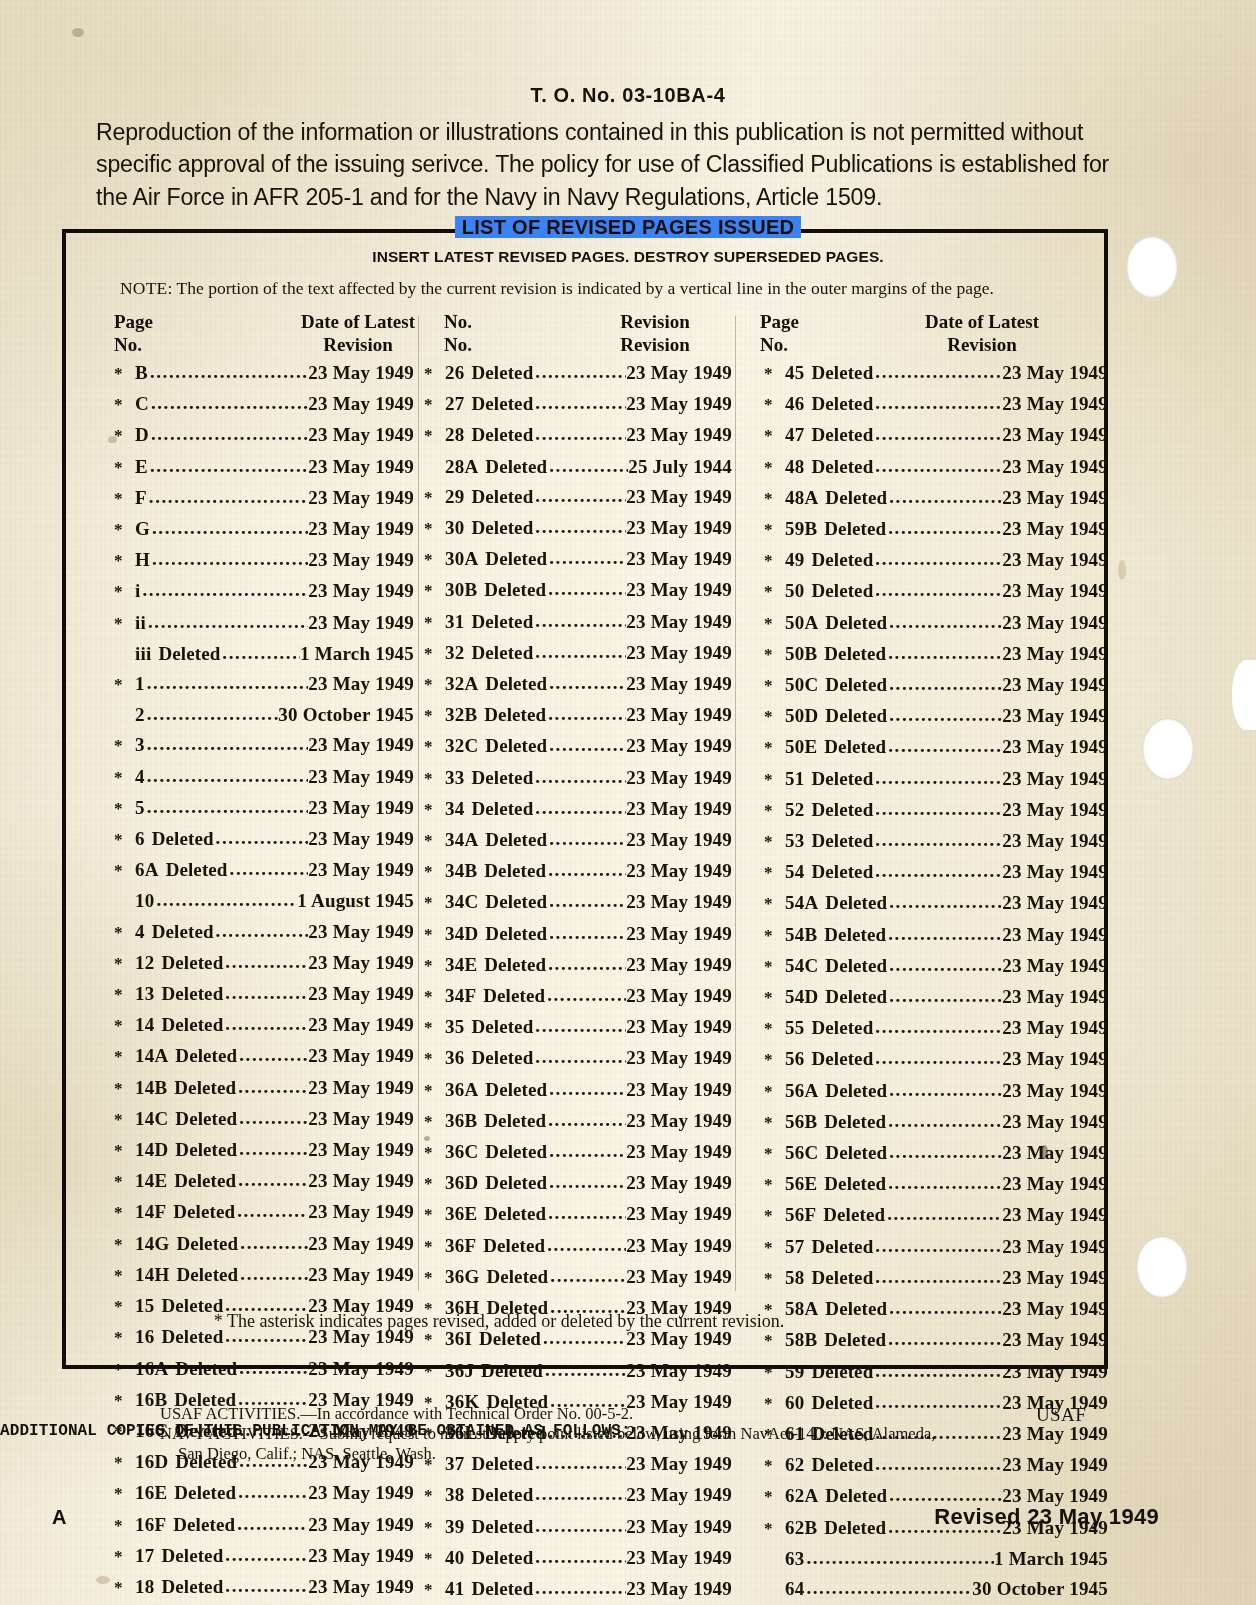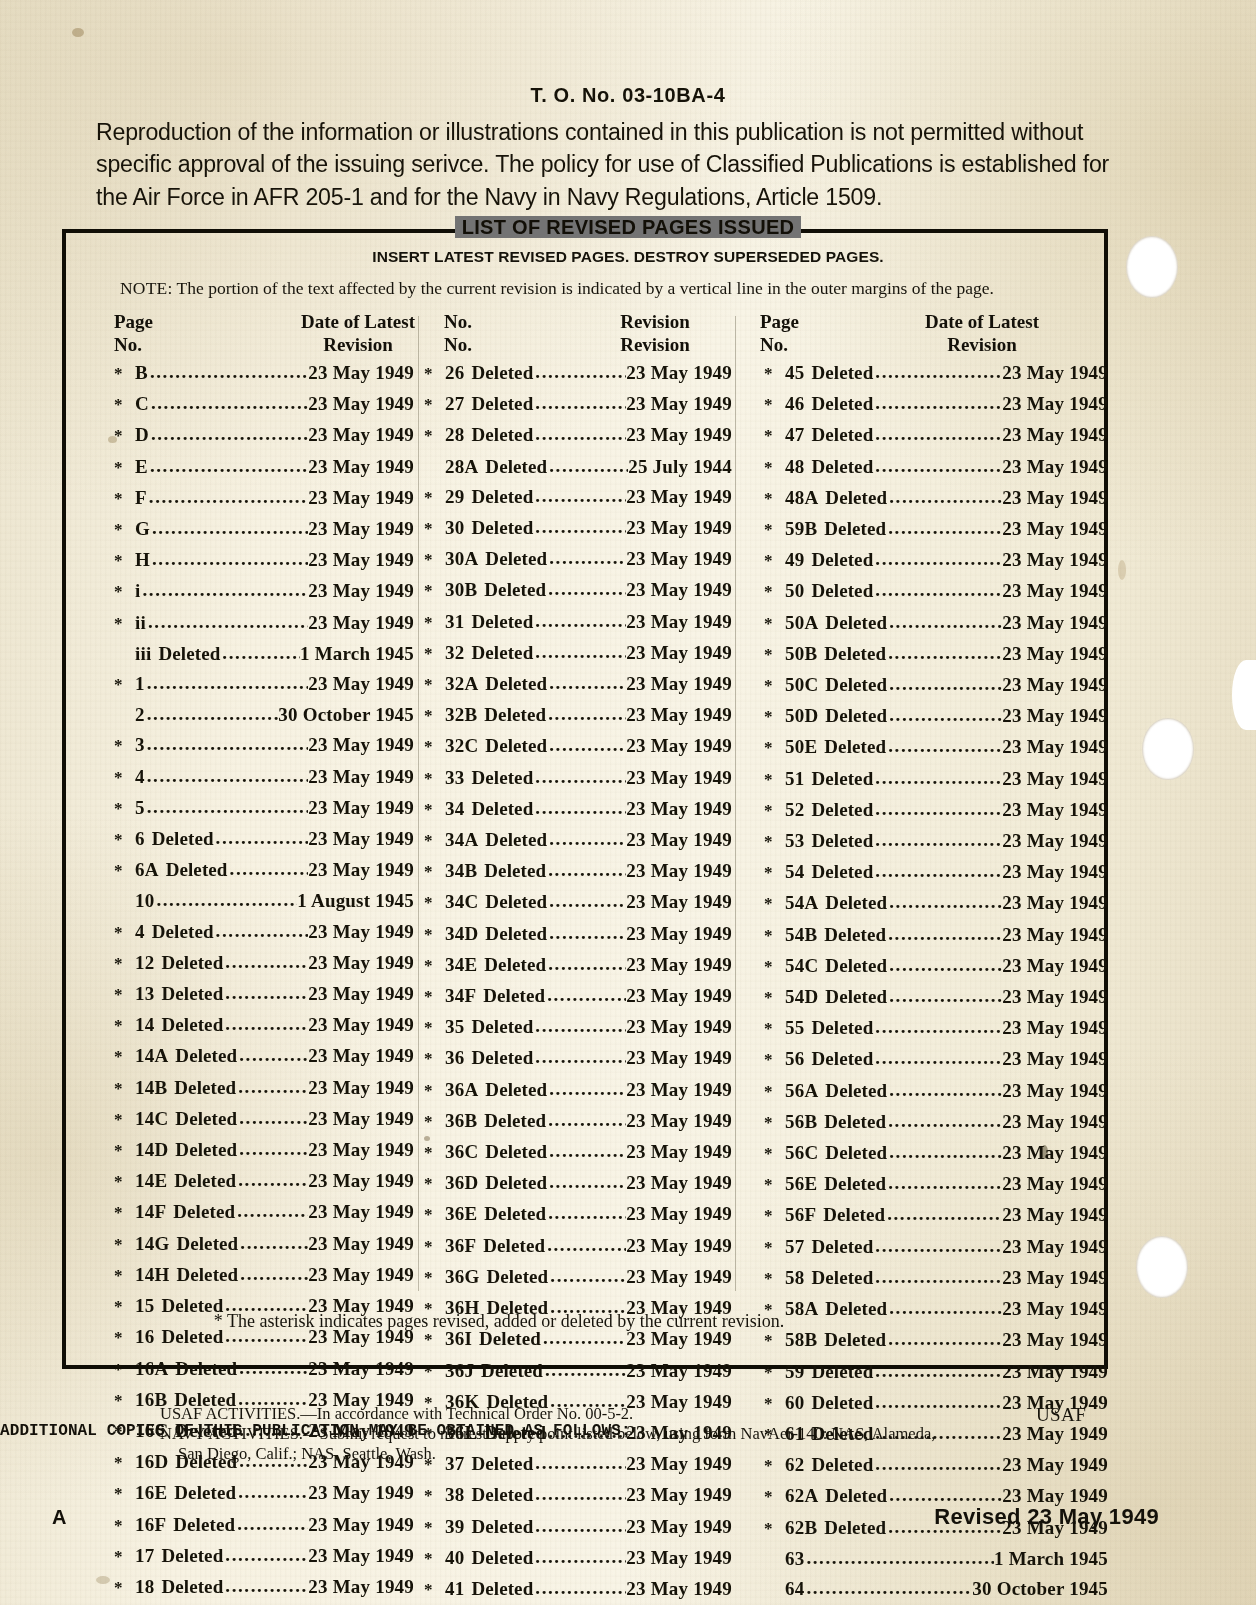--- a/index.html
+++ b/index.html
@@ -111,21 +111,21 @@
     box-sizing: border-box;
   }
   .box-title {
     position: absolute;
     left: 0; right: 0;
     top: 216px;
     text-align: center;
     pointer-events: none;
   }
   .box-title span {
-    background: #737373;
+    background: #3b82f6;
     padding: 0 7px;
     font-family: "Liberation Sans", "DejaVu Sans", sans-serif;
     font-weight: bold;
     font-size: 20px;
     letter-spacing: 0.3px;
     color: #120f07;
   }
 
   .insert-line {
     position: absolute;

